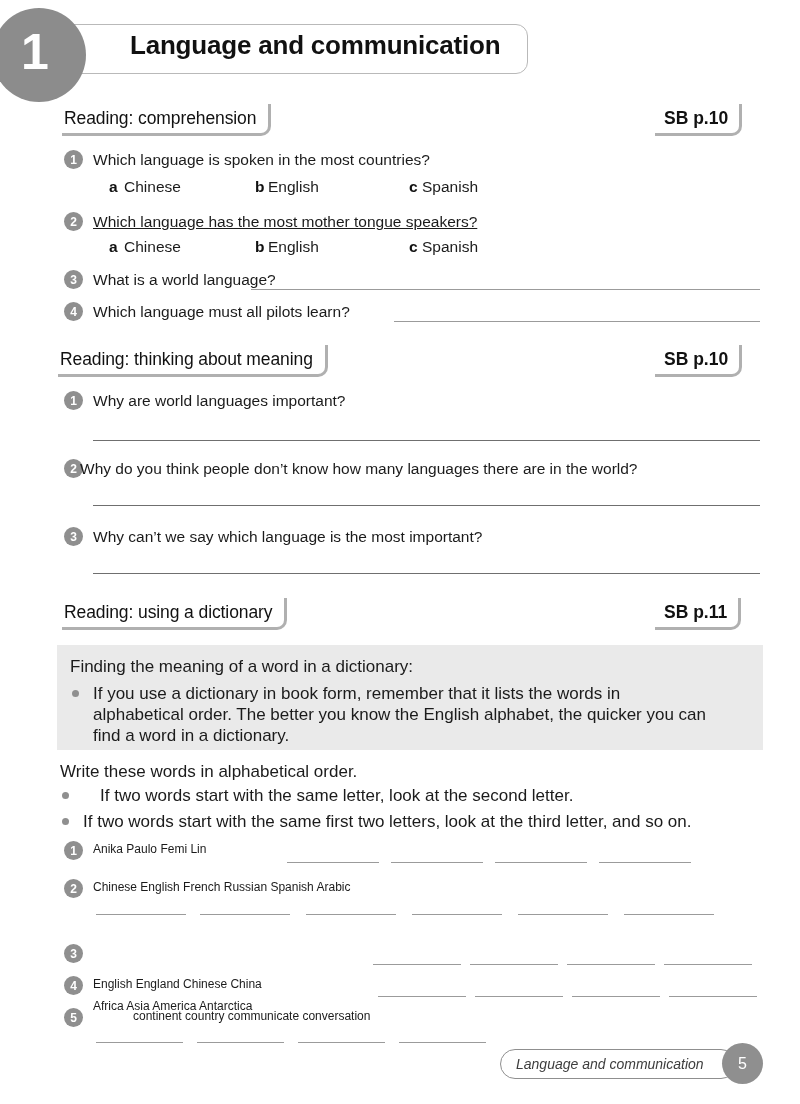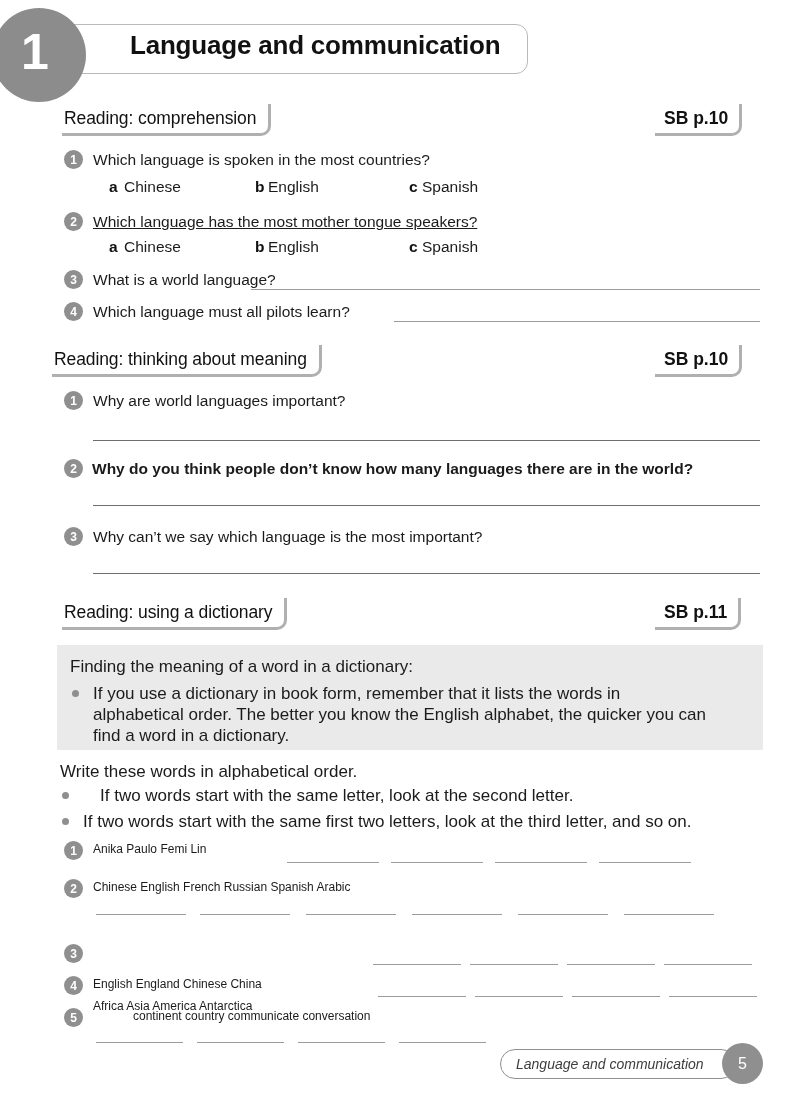--- a/index.html
+++ b/index.html
@@ -268,35 +268,35 @@
 <div class="opt-word" style="left:422px; top:238px;">Spanish</div>
 
 <div class="qnum" style="left:64px; top:270px;">3</div>
 <div class="qtext" style="left:93px; top:271px;">What is a world language?</div>
 <div class="rule-light" style="left:251px; top:289px; width:509px;"></div>
 
 <div class="qnum" style="left:64px; top:302px;">4</div>
 <div class="qtext" style="left:93px; top:303px;">Which language must all pilots learn?</div>
 <div class="rule-light" style="left:394px; top:321px; width:366px;"></div>
 
-<div class="sec-head" style="left:52px; top:345px; width:340px;">
+<div class="sec-head" style="left:58px; top:345px; width:340px;">
   <div class="sec-tab">
     <span class="sec-tab-label">Reading: thinking about meaning</span>
   </div>
 </div>
 <div class="sb-tab" style="left:655px; top:345px;">
   <span class="sb-tab-label">SB p.10</span>
 </div>
 
 <div class="qnum" style="left:64px; top:391px;">1</div>
 <div class="qtext" style="left:93px; top:392px;">Why are world languages important?</div>
 <div class="rule" style="left:93px; top:440px; width:667px;"></div>
 
 <div class="qnum" style="left:64px; top:459px;">2</div>
-<div class="qtext" style="left:92px; top:460px;font-weight:bold;">Why do you think people don’t know how many languages there are in the world?</div>
+<div class="qtext" style="left:80px; top:460px;">Why do you think people don’t know how many languages there are in the world?</div>
 <div class="rule" style="left:93px; top:505px; width:667px;"></div>
 
 <div class="qnum" style="left:64px; top:527px;">3</div>
 <div class="qtext" style="left:93px; top:528px;">Why can’t we say which language is the most important?</div>
 <div class="rule" style="left:93px; top:573px; width:667px;"></div>
 
 <div class="sec-head" style="left:62px; top:598px; width:290px;">
   <div class="sec-tab">
     <span class="sec-tab-label">Reading: using a dictionary</span>
   </div>

